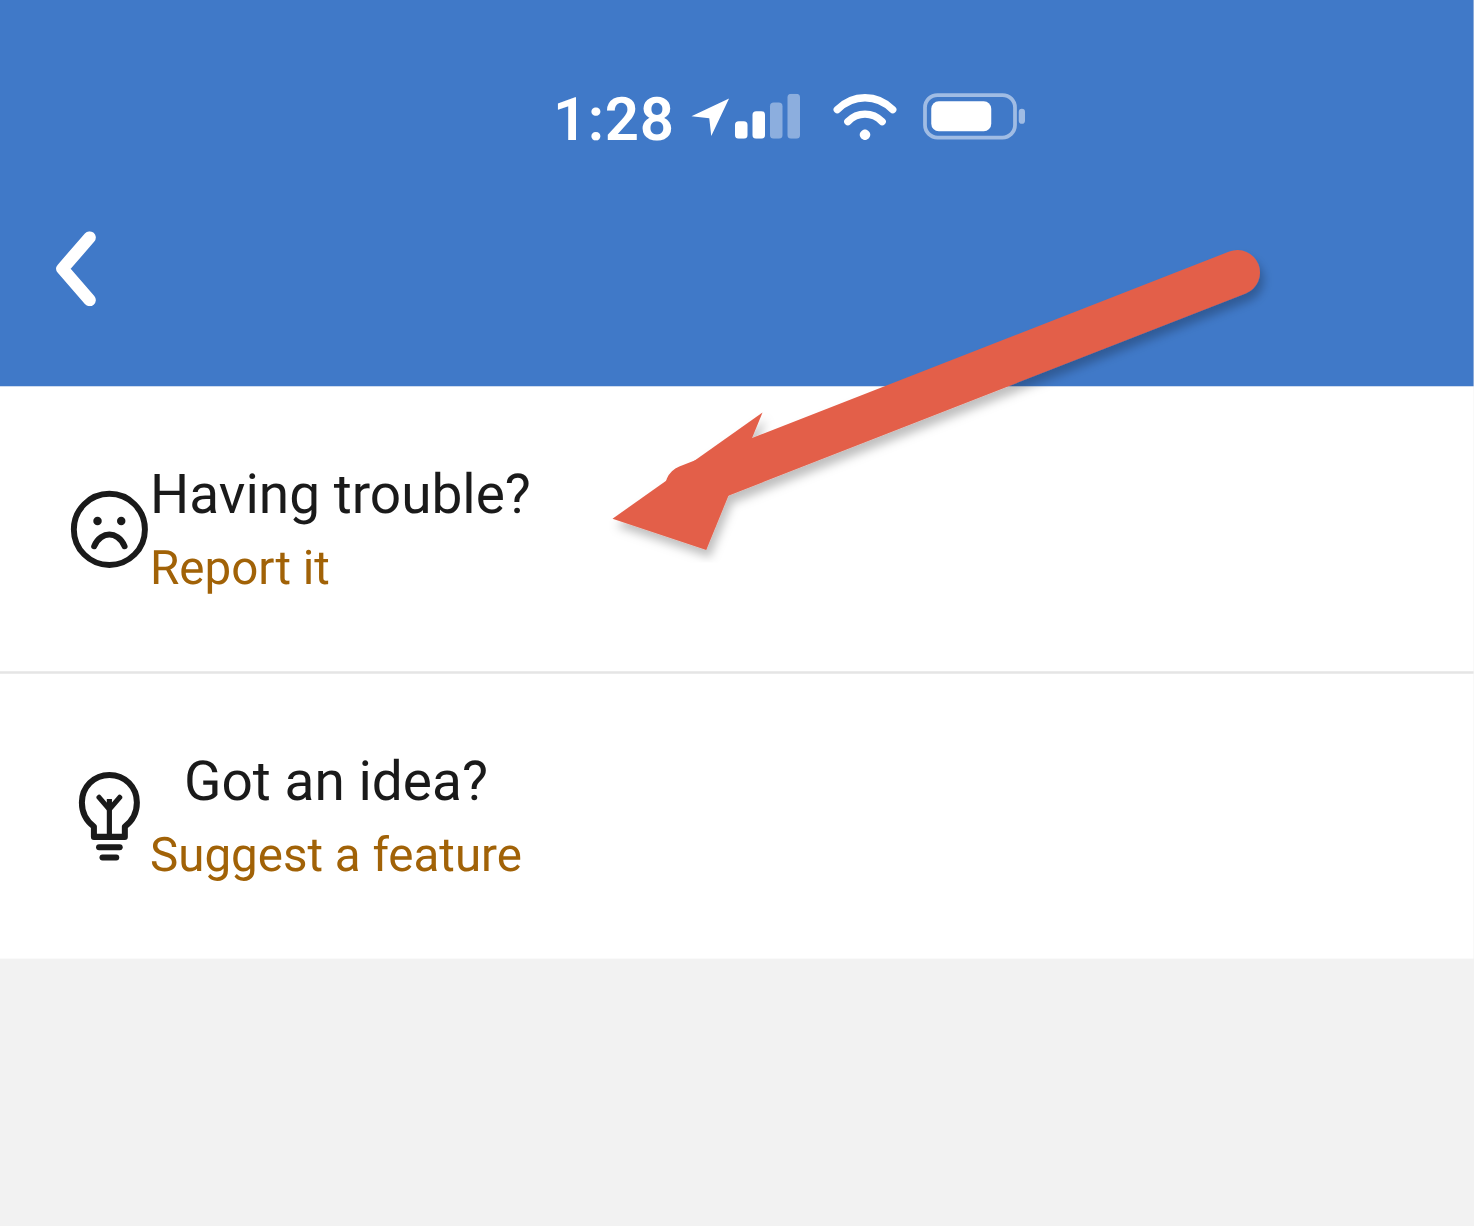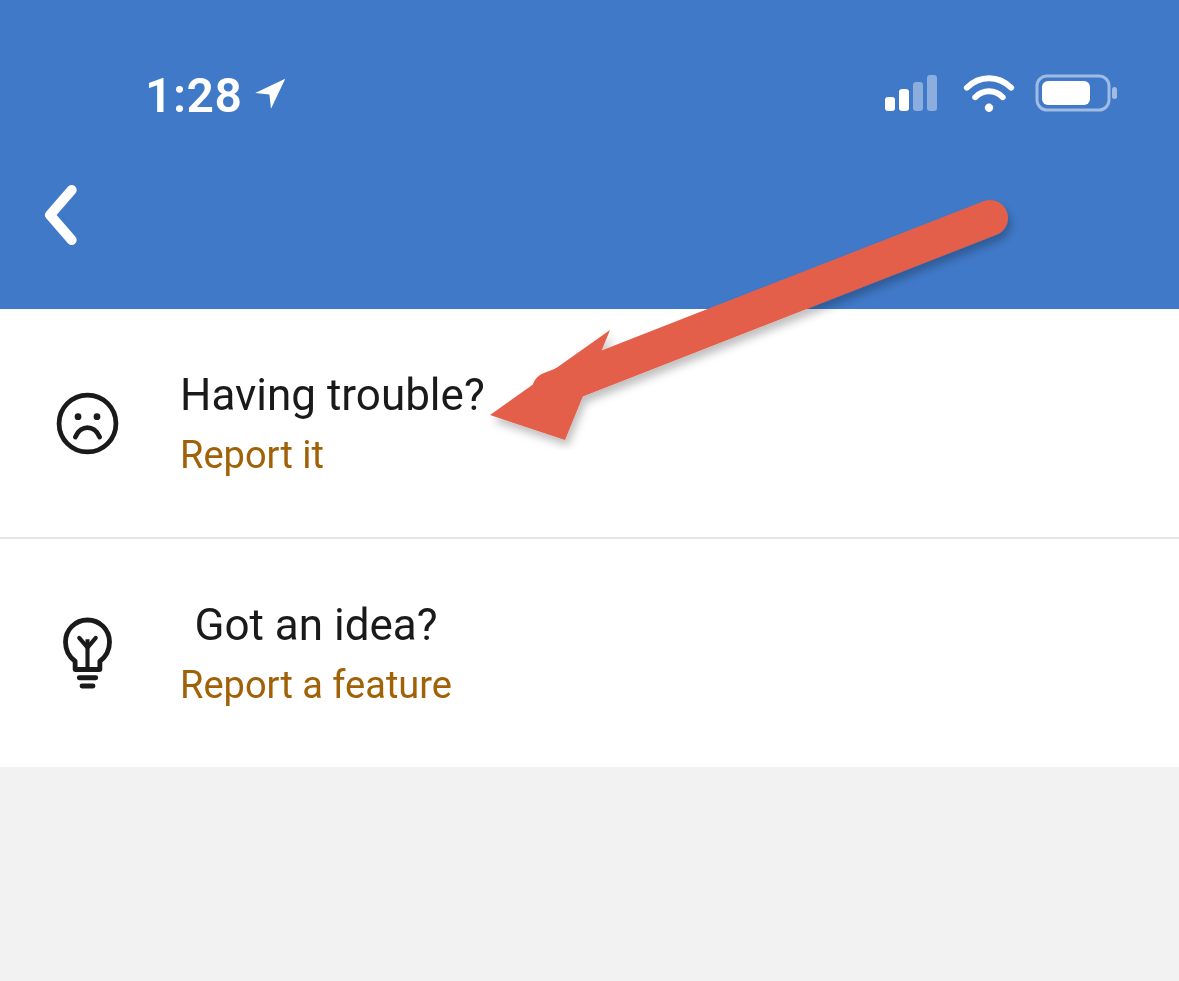--- a/index.html
+++ b/index.html
@@ -16,21 +16,21 @@
       overflow: hidden;
     }
     .header {
       background: #4079c8;
       height: 309px;
       position: relative;
       color: white;
     }
     .status-bar {
       display: flex;
-      justify-content: space-between;
+      justify-content: center;
       align-items: center;
       padding: 60px 60px 0 130px;
       height: 130px;
       margin-left: 15px;
     }
     .status-left {
       display: flex;
       align-items: center;
       gap: 10px;
       font-size: 48px;
@@ -66,21 +66,20 @@
       font-weight: 600;
       color: white;
     }
     .content {
       background: white;
     }
     .list-item {
       display: flex;
       align-items: center;
       padding: 60px 40px 60px 55px;
-      gap: 60px;
       border-bottom: 2px solid #e5e5e5;
     }
     .list-item:last-child {
       border-bottom: none;
       text-align: center;
     }
     .list-icon {
       width: 65px;
       height: 65px;
       display: flex;
@@ -180,21 +179,21 @@
       <svg width="55" height="72" viewBox="0 0 40 52" fill="none">
         <path d="M20 2 C11 2 4 9 4 18 C4 24 7 29 11 32 L11 38 L29 38 L29 32 C33 29 36 24 36 18 C36 9 29 2 20 2 Z" stroke="#1a1a1a" stroke-width="3.5" stroke-linejoin="round"></path>
         <line x1="14" y1="44" x2="26" y2="44" stroke="#1a1a1a" stroke-width="3.5" stroke-linecap="round"></line>
         <line x1="16" y1="50" x2="24" y2="50" stroke="#1a1a1a" stroke-width="3.5" stroke-linecap="round"></line>
         <line x1="20" y1="16" x2="20" y2="38" stroke="#1a1a1a" stroke-width="3"></line>
         <path d="M14 15 L20 22 L26 15" stroke="#1a1a1a" stroke-width="3" fill="none" stroke-linecap="round"></path>
       </svg>
     </div>
     <div class="list-text">
       <div class="list-title">Got an idea?</div>
-      <div class="list-subtitle">Report a feature</div>
+      <div class="list-subtitle">Suggest a feature</div>
     </div>
   </div>
 </div>
 
 <div class="footer-space"></div>
 
 <svg class="annotation-arrow" style="left:460px; top:190px;" width="560" height="260" viewBox="0 0 560 260">
   <defs>
     <filter id="shadow" x="-20%" y="-20%" width="140%" height="140%">
       <feDropShadow dx="3" dy="6" stdDeviation="4" flood-opacity="0.25"></feDropShadow>

